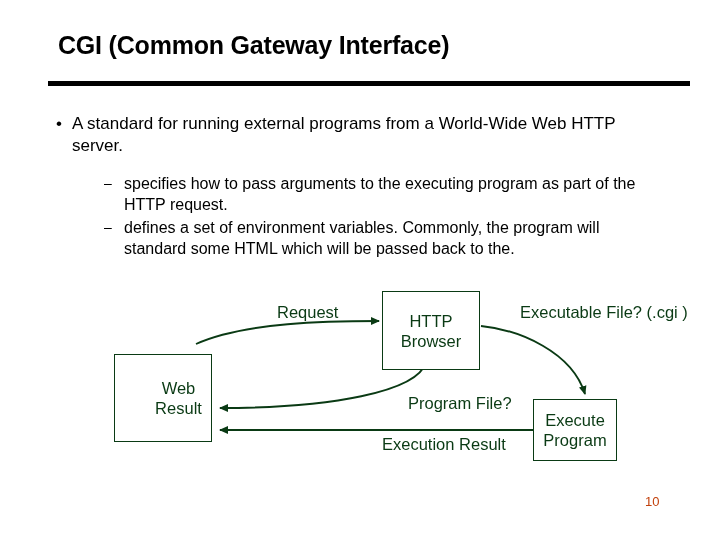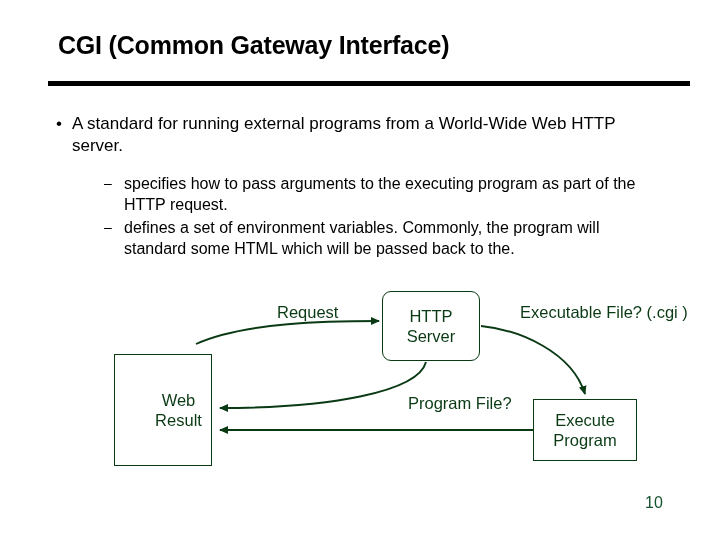--- a/index.html
+++ b/index.html
@@ -99,23 +99,23 @@
     box-sizing: border-box;
     display: flex;
     align-items: center;
     justify-content: center;
     color: #0a3a14;
     font-size: 16.5px;
     line-height: 20px;
     text-align: center;
     z-index: 3;
   }
-  #box-web-browser { left: 114px;  top: 354px; width: 98px;  height: 112px; padding-left: 31px; }
-  #box-http-server { left: 382px;  top: 291px; width: 98px;  height: 70px; border-radius: 9px;  }
-  #box-execute     { left: 533px;  top: 399px; width: 104px; height: 62px;  }
+  #box-web-browser { left: 114px;  top: 354px; width: 98px;  height: 88px; padding-left: 31px; }
+  #box-http-server { left: 382px;  top: 291px; width: 98px;  height: 79px;  }
+  #box-execute     { left: 533px;  top: 399px; width: 84px; height: 62px;  }
 
   .dlabel {
     position: absolute;
     color: #0a3a14;
     font-size: 16.5px;
     line-height: 19px;
     white-space: nowrap;
     z-index: 4;
     margin-left: 32px;
   }
@@ -129,22 +129,22 @@
     left: 0; top: 0;
     width: 720px; height: 540px;
     z-index: 2;
   }
 
   
   #page-number {
     position: absolute;
     left: 645px;
     top: 494px;
-    font-size: 16px;
-    color: #14532d;
+    font-size: 13px;
+    color: #c2410c;
   }
 </style>
 </head>
 <body>
 
 <div id="slide">
 
   <div id="slide-title">CGI (Common Gateway Interface)</div>
 
   <div id="title-rule"></div>
@@ -185,35 +185,36 @@
     <div class="dbox" id="box-web-browser">
       <span>
         <span>Web</span><br>
         <span>Result</span>
       </span>
     </div>
 
     <div class="dbox" id="box-http-server">
       <span>
         <span>HTTP</span><br>
-        <span>Server</span>
+        <span>Browser</span>
       </span>
     </div>
 
     <div class="dbox" id="box-execute">
       <span>
         <span>Execute</span><br>
         <span>Program</span>
       </span>
     </div>
 
     <div class="dlabel" id="lbl-request">Request</div>
 
     <div class="dlabel" id="lbl-executable">Executable File? (.cgi )</div>
 
     <div class="dlabel" id="lbl-static">Program File?</div>
 
+    <div class="dlabel" id="lbl-execresult">Execution Result</div>
 
   </div>
 
   <div id="page-number">10</div>
 
 </div>
 
 </body></html>

